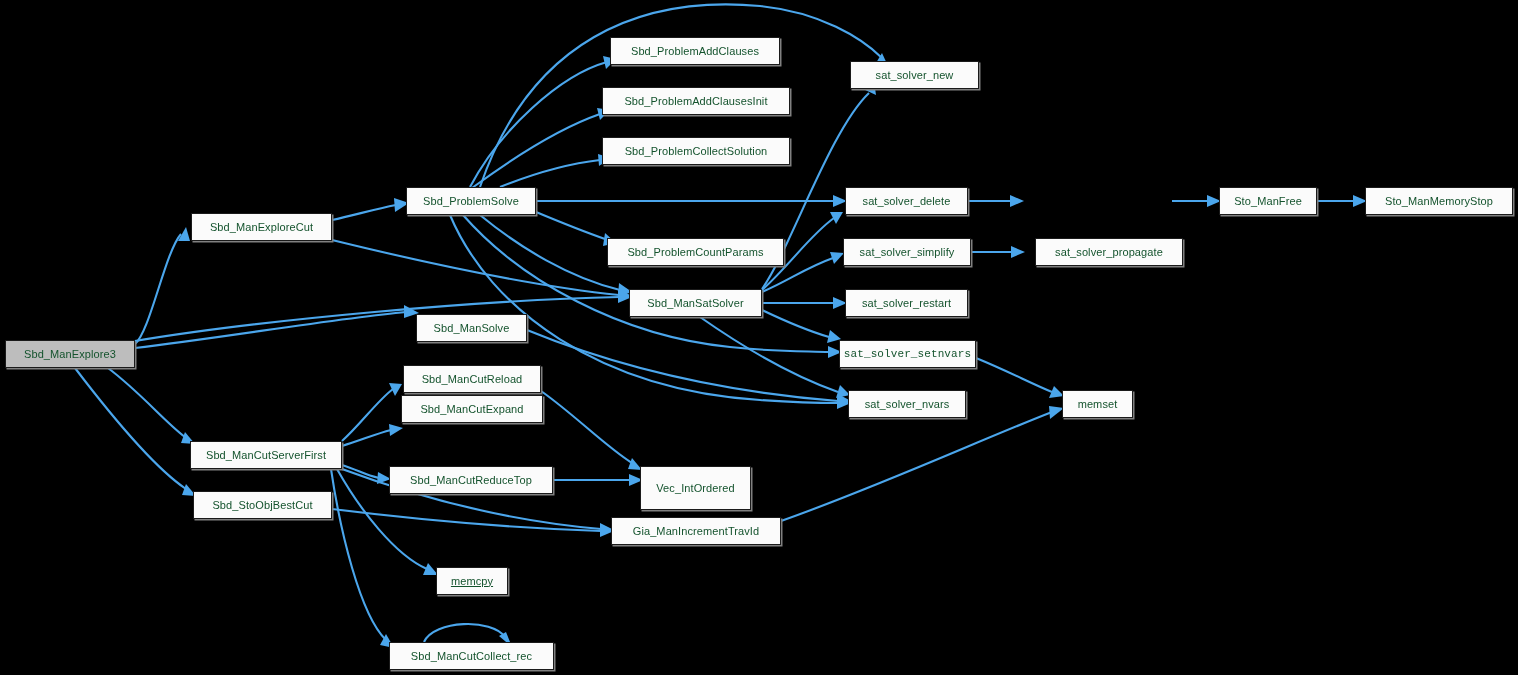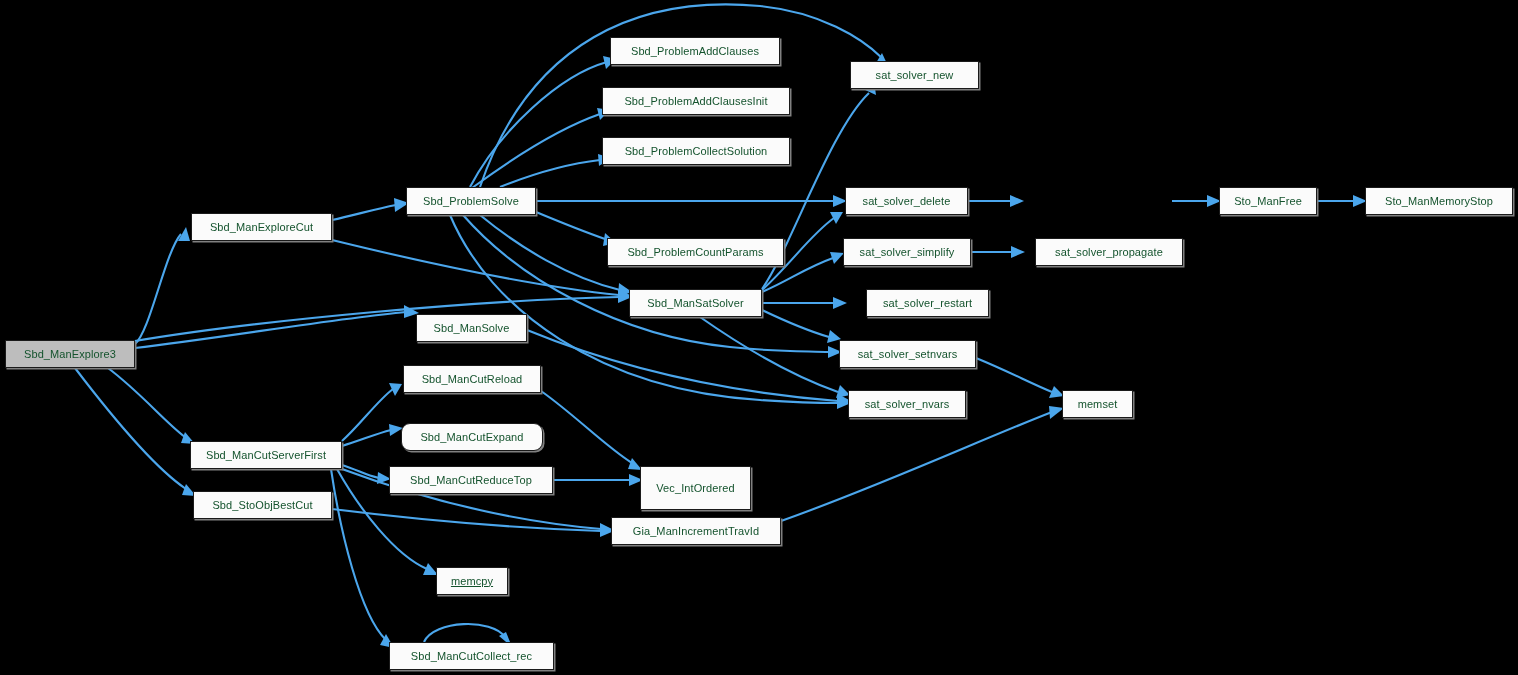--- a/index.html
+++ b/index.html
@@ -222,36 +222,36 @@
     </div>
   <div class="gnode" style="left:1365px;top:187px; width:148px; height:28px;">
       <span class="gnode-label">Sto_ManMemoryStop</span>
     </div>
   <div class="gnode" style="left:843px; top:238px; width:128px; height:28px;">
       <span class="gnode-label">sat_solver_simplify</span>
     </div>
   <div class="gnode" style="left:1023px;top:238px; width:148px; height:28px;margin-left:12px;">
       <span class="gnode-label">sat_solver_propagate</span>
     </div>
-  <div class="gnode" style="left:845px; top:289px; width:123px; height:28px;margin-left:21px;">
+  <div class="gnode" style="left:845px; top:289px; width:123px; height:28px;">
       <span class="gnode-label">sat_solver_restart</span>
     </div>
-  <div class="gnode" style="left:839px; top:340px; width:137px; height:28px;">
+  <div class="gnode" style="left:839px; top:340px; width:137px; height:28px;font-family:Liberation Mono, monospace;">
       <span class="gnode-label">sat_solver_setnvars</span>
     </div>
   <div class="gnode" style="left:848px; top:390px; width:118px; height:28px;">
       <span class="gnode-label">sat_solver_nvars</span>
     </div>
   <div class="gnode" style="left:1062px;top:390px; width:71px;  height:28px;">
       <span class="gnode-label">memset</span>
     </div>
   <div class="gnode" style="left:403px; top:365px; width:138px; height:28px;">
       <span class="gnode-label">Sbd_ManCutReload</span>
     </div>
-  <div class="gnode" style="left:401px; top:423px; width:142px; height:28px;border-radius:9px;">
+  <div class="gnode" style="left:401px; top:395px; width:142px; height:28px;">
       <span class="gnode-label">Sbd_ManCutExpand</span>
     </div>
   <div class="gnode" style="left:190px; top:441px; width:152px; height:28px;">
       <span class="gnode-label">Sbd_ManCutServerFirst</span>
     </div>
   <div class="gnode" style="left:389px; top:466px; width:164px; height:28px;">
       <span class="gnode-label">Sbd_ManCutReduceTop</span>
     </div>
   <div class="gnode" style="left:640px; top:466px; width:111px; height:44px;">
       <span class="gnode-label">Vec_IntOrdered</span>

